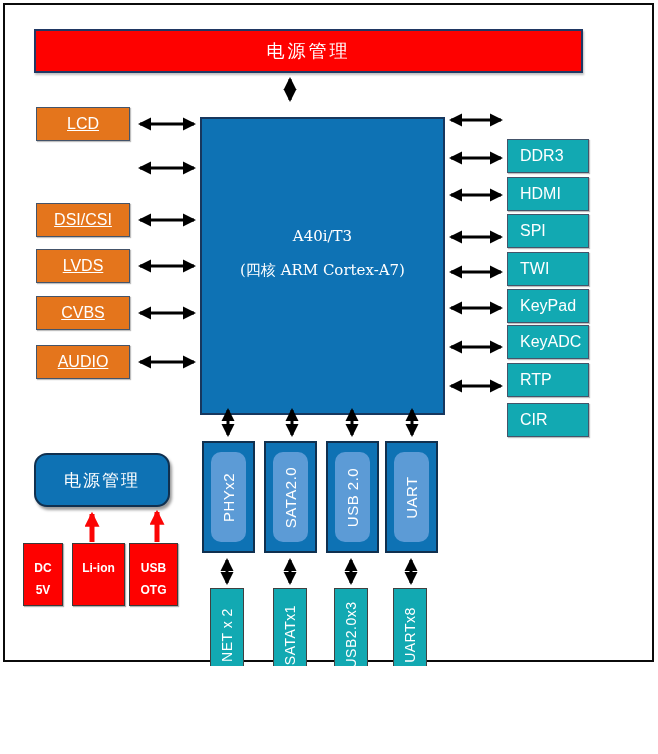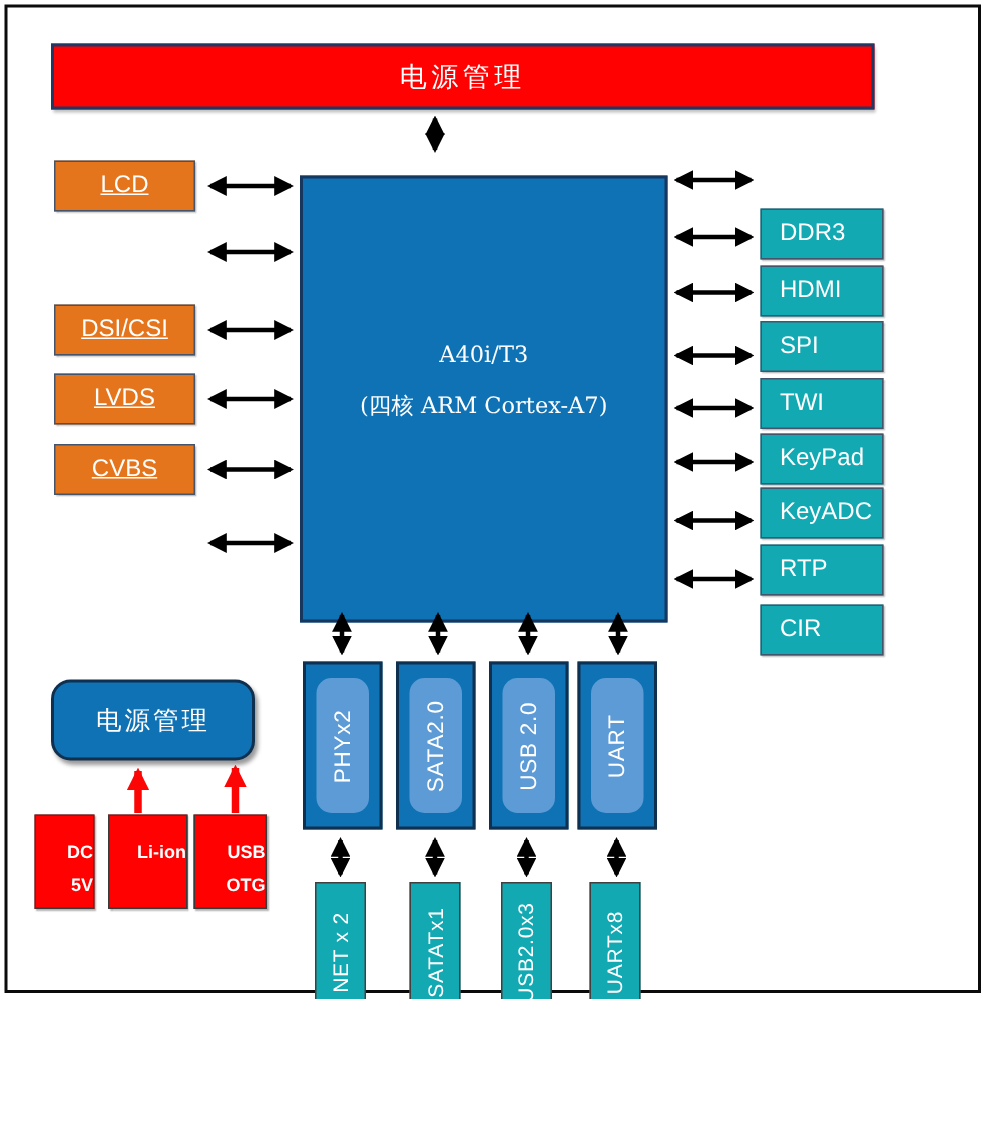--- a/index.html
+++ b/index.html
@@ -42,21 +42,21 @@
   .intf .vlabel span{font-size:14px;}
 
   
   .pmu{left:34px;top:453px;width:136px;height:54px;background:var(--blue);
        border:2px solid #10304f;border-radius:13px;font-family:"DejaVu Serif",serif;
        font-size:17px;letter-spacing:2px;box-shadow:2px 3px 3px rgba(0,0,0,.4);}
 
   
   .src{top:543px;height:63px;background:var(--red);border:1px solid #3a3a3a;
        flex-direction:column;justify-content:flex-start;padding-top:13px;
-       font-size:12px;font-weight:bold;line-height:22px;box-shadow:1px 1px 1px rgba(0,0,0,.3);align-items:flex-end;}
+       font-size:12px;font-weight:bold;line-height:22px;box-shadow:1px 1px 1px rgba(0,0,0,.3);}
 
   svg.arrows{position:absolute;left:0;top:0;pointer-events:none;}
 </style>
 </head>
 <body>
 
 <div class="canvas">
   <div class="frame"></div>
 
   <div class="box power-bar">
@@ -72,20 +72,23 @@
       <span>LCD</span>
     </div>
   <div class="box port-left" style="top:203px">
       <span>DSI/CSI</span>
     </div>
   <div class="box port-left" style="top:249px">
       <span>LVDS</span>
     </div>
   <div class="box port-left" style="top:296px">
       <span>CVBS</span>
+    </div>
+  <div class="box port-left" style="top:345px">
+      <span>AUDIO</span>
     </div>
 
   <div class="box port-right" style="top:103px">
       <span>DDR3</span>
     </div>
   <div class="box port-right" style="top:141px">
       <span>HDMI</span>
     </div>
   <div class="box port-right" style="top:178px">
       <span>SPI</span>

